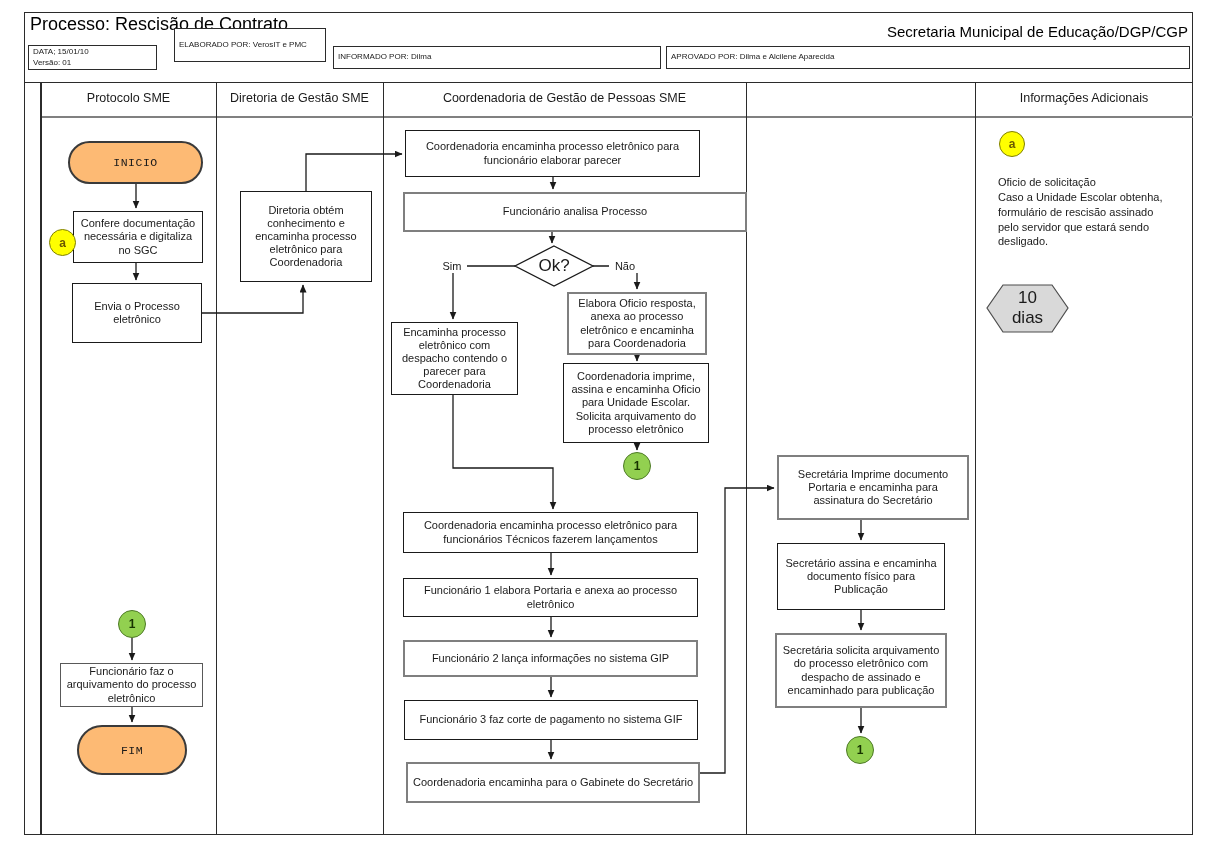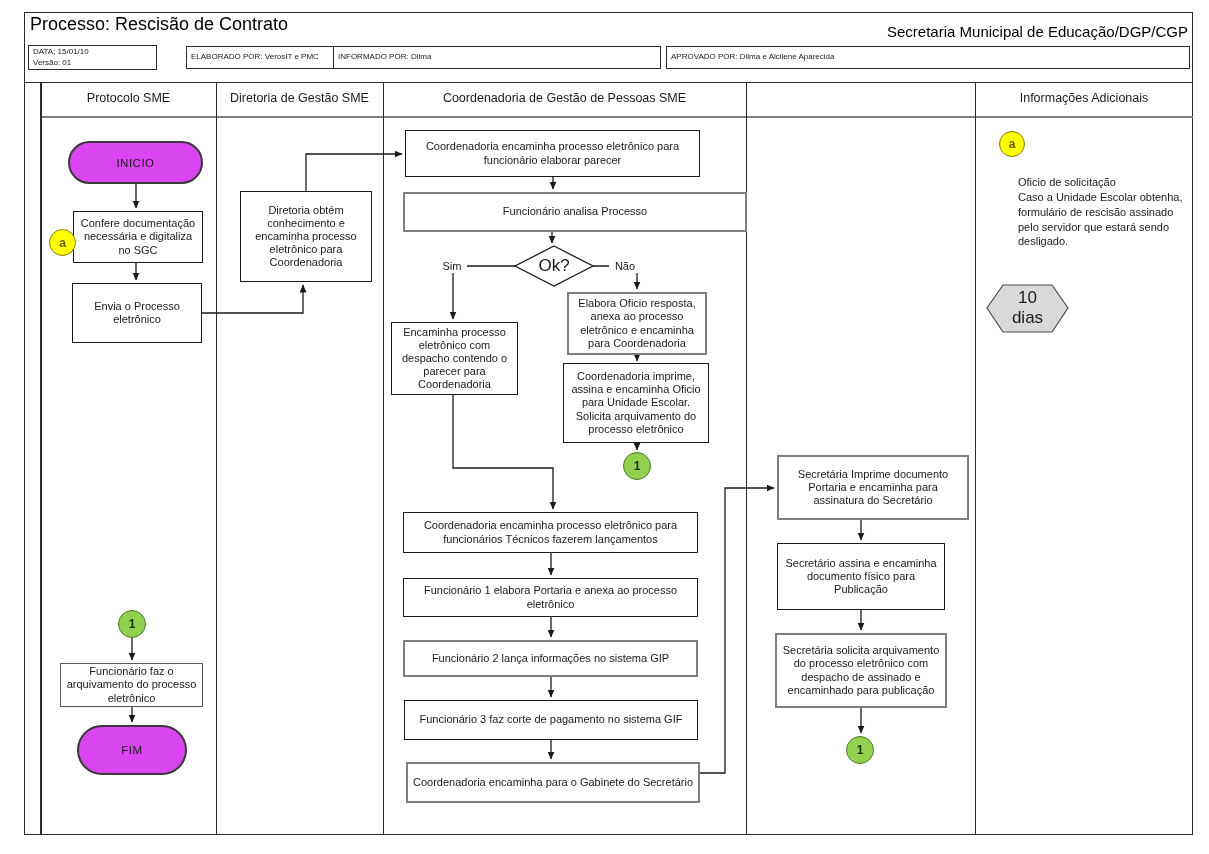--- a/index.html
+++ b/index.html
@@ -13,49 +13,49 @@
   .proc-title{font-size:18px;color:#000;white-space:nowrap;}
   .org-title{font-size:15px;color:#000;text-align:right;white-space:nowrap;}
   .meta{border:1px solid #2b2b2b;background:#fff;font-size:8px;line-height:1.35;
         display:flex;flex-direction:column;justify-content:center;padding:1px 4px;}
   .lane-title{font-size:12.5px;text-align:center;display:flex;align-items:center;
               justify-content:center;line-height:1.25;}
   .node{position:absolute;background:#ffffff;border:1px solid #1a1a1a;display:flex;
         align-items:center;justify-content:center;text-align:center;font-size:11px;
         line-height:1.2;padding:2px 4px;box-sizing:border-box;z-index:2;}
   .node.thick{border:2px solid #7f7f7f;}
-  .stadium{position:absolute;background:#d946ef;border:2px solid #3a3a3a;border-radius:26px;
+  .stadium{position:absolute;background:#fdba74;border:2px solid #3a3a3a;border-radius:26px;
            display:flex;align-items:center;justify-content:center;font-size:11.5px;
-           letter-spacing:.5px;box-sizing:border-box;z-index:2;}
+           letter-spacing:.5px;box-sizing:border-box;z-index:2;font-family:Liberation Mono, monospace;}
   .circ{position:absolute;border-radius:50%;display:flex;align-items:center;justify-content:center;
         font-size:12px;font-weight:bold;box-sizing:border-box;z-index:3;}
   .circ.yellow{background:#FFFF00;border:1px solid #7f7f00;color:#6b5900;}
   .circ.green{background:#92D050;border:1px solid #4e7a27;color:#173300;}
   .cond-label{position:absolute;background:#ffffff;font-size:11px;text-align:center;z-index:3;
               line-height:14px;}
   .shape-text{position:absolute;display:flex;align-items:center;justify-content:center;
               text-align:center;font-size:17px;line-height:1.2;z-index:2;}
-  .note{position:absolute;font-size:11px;line-height:1.35;white-space:pre-line;z-index:2;margin-left:20px;}
+  .note{position:absolute;font-size:11px;line-height:1.35;white-space:pre-line;z-index:2;}
   svg{position:absolute;left:0;top:0;z-index:1;}
 </style>
 </head>
 <body>
 
 <div id="canvas">
 
   <div id="page-border"></div>
 
   <div class="abs proc-title" style="left:30px;top:14px;">Processo: Rescisão de Contrato</div>
   <div class="abs org-title" style="left:600px;top:23px;width:588px;">Secretaria Municipal de Educação/DGP/CGP</div>
 
   <div class="abs meta" style="left:28px;top:45px;width:129px;height:25px;">
     <span>DATA; 15/01/10</span>
     <span>Versão: 01</span>
   </div>
-  <div class="abs meta" style="left:174px;top:46px;width:152px;height:23px;margin-left:12px;">
+  <div class="abs meta" style="left:174px;top:28px;width:152px;height:34px;">
     <span>ELABORADO POR: VerosIT e PMC</span>
   </div>
   <div class="abs meta" style="left:333px;top:46px;width:328px;height:23px;">
     <span>INFORMADO POR: Dilma</span>
   </div>
   <div class="abs meta" style="left:666px;top:46px;width:524px;height:23px;">
     <span>APROVADO POR: Dilma e Alcilene Aparecida</span>
   </div>
 
   <div class="line" style="left:24px;top:82px;width:1169px;height:1px;"></div>

